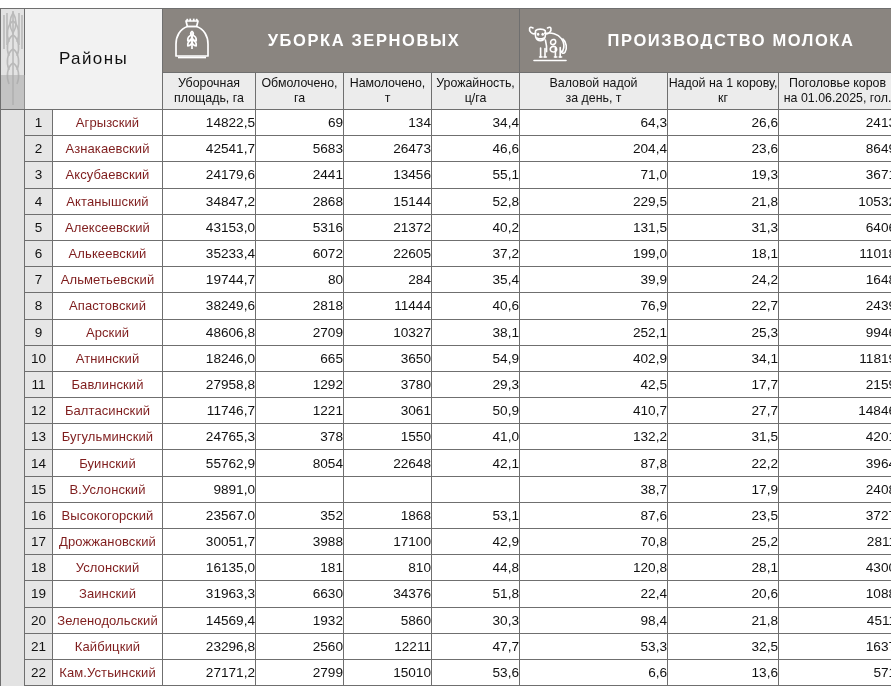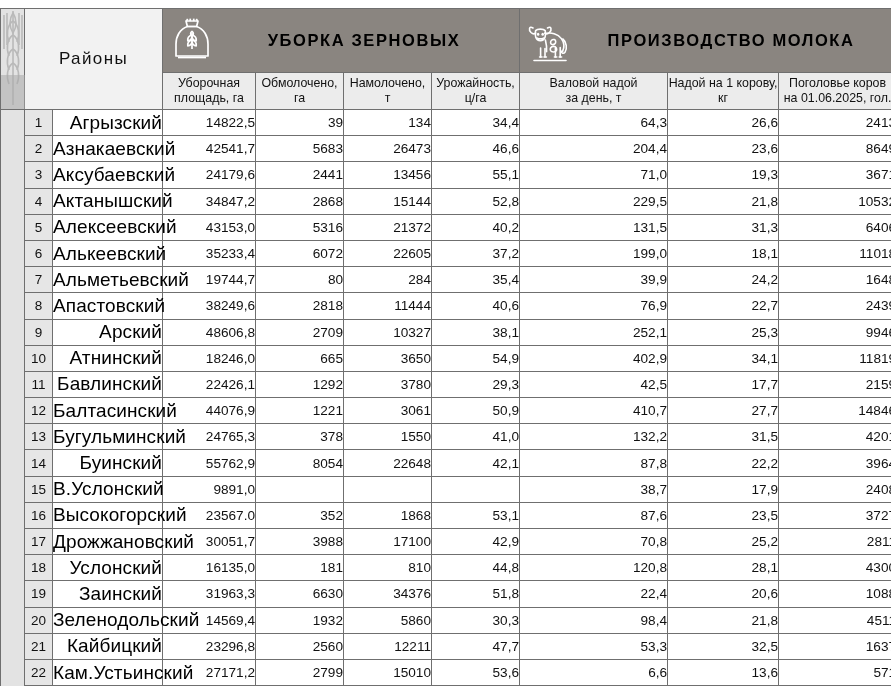--- a/index.html
+++ b/index.html
@@ -36,21 +36,21 @@
     background: #e3e3e3;
     padding: 0;
     position: relative;
     border-right: 1px solid #7a7a7a;
   }
   .wheatcol svg { display: block; width: 24px; height: 100%; }
 
   
   .band {
     background: #8a8580;
-    color: #000000;
+    color: #ffffff;
     text-align: center;
     font-weight: bold;
     font-size: 16.5px;
     letter-spacing: 1.6px;
     height: 54px;
     position: relative;
   }
   .band .band-label { display: block; padding-left: 46px; }
   .band-icon {
     position: absolute;
@@ -84,23 +84,23 @@
   
   .rowno {
     width: 28px;
     background: #e6e6e6;
     text-align: center;
     font-size: 13.5px;
     color: #111;
     padding-right: 3px;
   }
   .dname {
-    text-align: right;
-    font-size: 19px;
-    color: #000000;
+    text-align: center;
+    font-size: 13px;
+    color: #7f1d1d;
     padding-left: 6px;
     letter-spacing: 0.1px;
     white-space: nowrap;
   }
   .num {
     text-align: right;
     font-size: 13.6px;
     color: #111;
     padding-right: 5px;
     font-variant-numeric: tabular-nums;
@@ -227,21 +227,21 @@
         </td>
       </tr>
     </thead>
 
     <tbody id="tbody">
         <tr>
           <td class="wheatcol" style="border-top: none; border-bottom: none;"></td>
           <td class="rowno">1</td>
           <td class="dname">Агрызский</td>
           <td class="num">14822,5</td>
-          <td class="num">39</td>
+          <td class="num">69</td>
           <td class="num">134</td>
           <td class="num">34,4</td>
           <td class="num blk-start">64,3</td>
           <td class="num">26,6</td>
           <td class="num">2413</td>
         </tr>
         <tr>
           <td class="wheatcol" style="border-top: none; border-bottom: none;"></td>
           <td class="rowno">2</td>
           <td class="dname">Азнакаевский</td>
@@ -346,33 +346,33 @@
           <td class="num">3650</td>
           <td class="num">54,9</td>
           <td class="num blk-start">402,9</td>
           <td class="num">34,1</td>
           <td class="num">11819</td>
         </tr>
         <tr>
           <td class="wheatcol" style="border-top: none; border-bottom: none;"></td>
           <td class="rowno">11</td>
           <td class="dname">Бавлинский</td>
-          <td class="num">22426,1</td>
+          <td class="num">27958,8</td>
           <td class="num">1292</td>
           <td class="num">3780</td>
           <td class="num">29,3</td>
           <td class="num blk-start">42,5</td>
           <td class="num">17,7</td>
           <td class="num">2159</td>
         </tr>
         <tr>
           <td class="wheatcol" style="border-top: none; border-bottom: none;"></td>
           <td class="rowno">12</td>
           <td class="dname">Балтасинский</td>
-          <td class="num">44076,9</td>
+          <td class="num">11746,7</td>
           <td class="num">1221</td>
           <td class="num">3061</td>
           <td class="num">50,9</td>
           <td class="num blk-start">410,7</td>
           <td class="num">27,7</td>
           <td class="num">14846</td>
         </tr>
         <tr>
           <td class="wheatcol" style="border-top: none; border-bottom: none;"></td>
           <td class="rowno">13</td>

